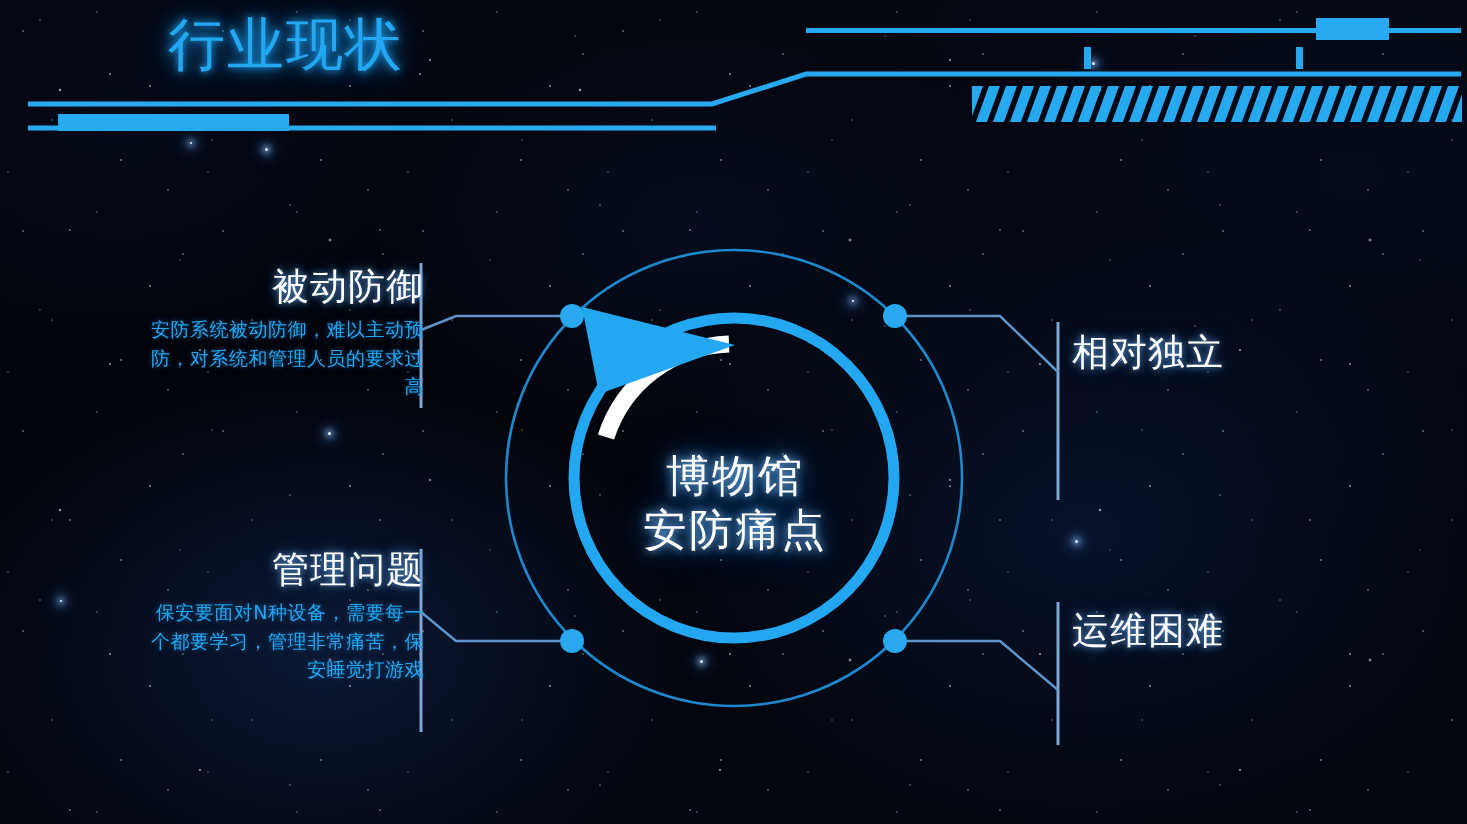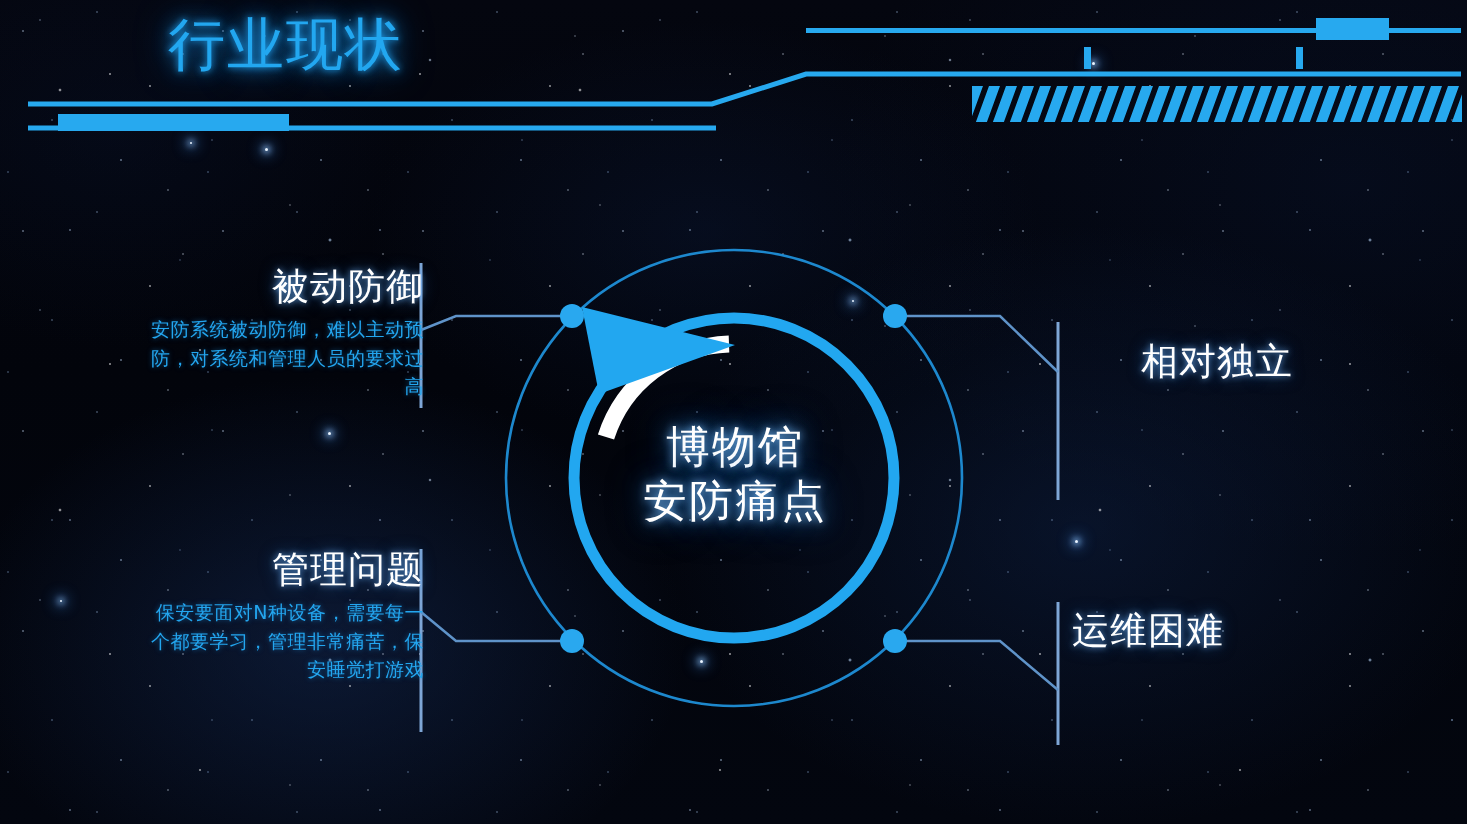--- a/index.html
+++ b/index.html
@@ -64,21 +64,21 @@
     font-size:57px;line-height:1.15;letter-spacing:2px;
     color:#22a7f0;font-weight:400;
     text-shadow:0 0 7px #1f9ce8,0 0 18px #1487d8,0 0 36px rgba(18,120,200,.75);
     font-family:"DejaVu Sans","Liberation Sans",sans-serif;
   }
   .deco{position:absolute;background:#27a9ef;}
 
   
   #center-svg{position:absolute;left:0;top:0;width:1467px;height:824px;overflow:visible;}
   .center-label{
-    position:absolute;left:592px;top:420px;width:286px;
+    position:absolute;left:592px;top:449px;width:286px;
     text-align:center;color:#ffffff;
     font-size:44px;line-height:1.22;letter-spacing:2px;
     text-shadow:0 0 8px rgba(130,195,255,.95),0 0 22px rgba(45,140,230,.85),0 0 42px rgba(25,110,200,.6);
     font-family:"DejaVu Sans","Liberation Sans",sans-serif;
   }
 
   
   .callout{position:absolute;}
   .callout .c-title{
     color:#ffffff;font-size:37px;line-height:1.18;letter-spacing:1px;white-space:nowrap;
@@ -173,21 +173,21 @@
   <div class="callout left-block" style="left:139px;top:265px;width:285px;">
     <div class="c-title">被动防御</div>
     <div class="c-body" style="margin-top:6px;">安防系统被动防御，难以主动预防，对系统和管理人员的要求过高</div>
   </div>
 
   <div class="callout left-block" style="left:139px;top:548px;width:285px;">
     <div class="c-title" style="padding-left:36px;">管理问题</div>
     <div class="c-body" style="margin-top:6px;">保安要面对N种设备，需要每一个都要学习，管理非常痛苦，保安睡觉打游戏</div>
   </div>
 
-  <div class="callout right-block" style="left:1072px;top:340px;width:290px;text-align:center;">
+  <div class="callout right-block" style="left:1072px;top:331px;width:290px;">
     <div class="c-title">相对独立</div>
   </div>
 
   <div class="callout right-block" style="left:1072px;top:609px;width:290px;">
     <div class="c-title">运维困难</div>
   </div>
 
 </div>
 
 </body></html>

